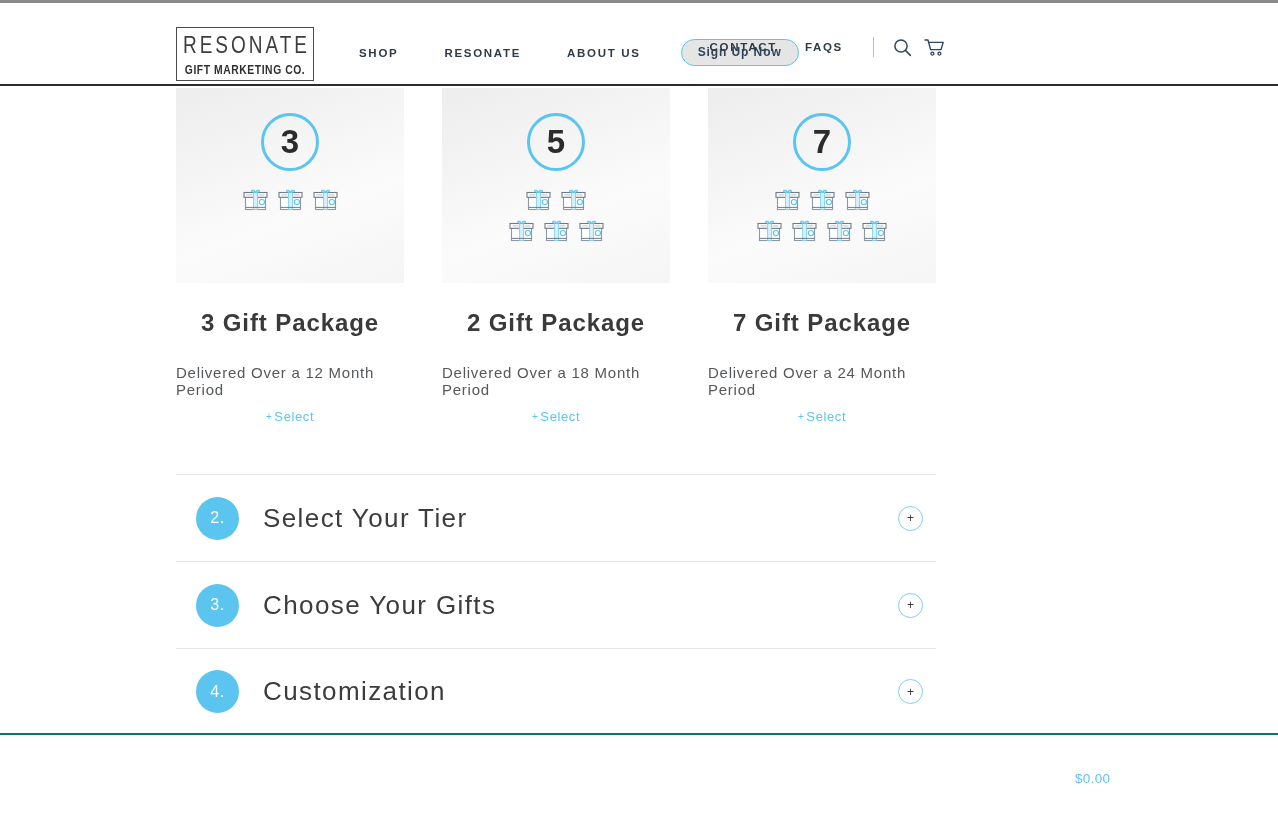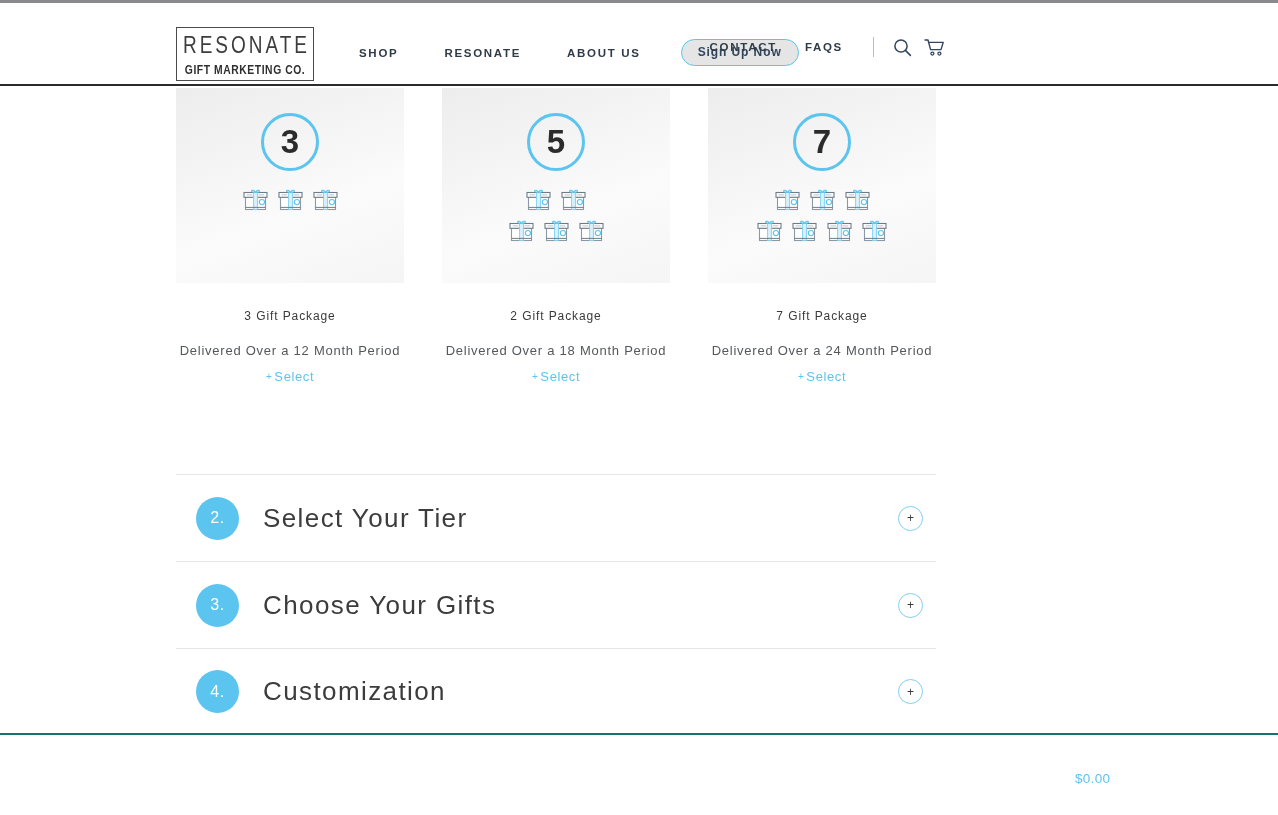--- a/index.html
+++ b/index.html
@@ -160,29 +160,28 @@
   }
   .gift-row {
     display: flex;
     gap: 8px;
     justify-content: center;
   }
 
   .card-title {
     margin-top: 26px;
     text-align: center;
-    font-size: 12px;
+    font-size: 24px;
     letter-spacing: 0.9px;
     color: #3a3a3a;
-    font-weight: 400;
+    font-weight: 700;
   }
   .card-sub {
-    margin-top: 20px;
-    text-align: center;
-    font-size: 13px;
+    margin-top: 27px;
+    font-size: 15px;
     letter-spacing: 0.75px;
     color: #55585b;
   }
   .card-select {
     margin-top: 11px;
     text-align: center;
     font-size: 13px;
     letter-spacing: 0.6px;
     color: #5bc4ef;
     cursor: pointer;

